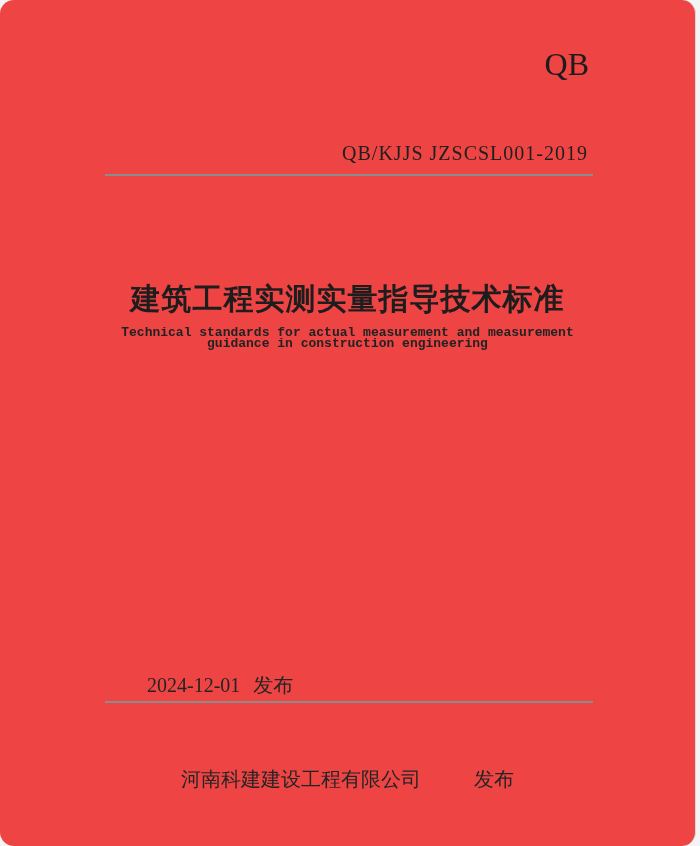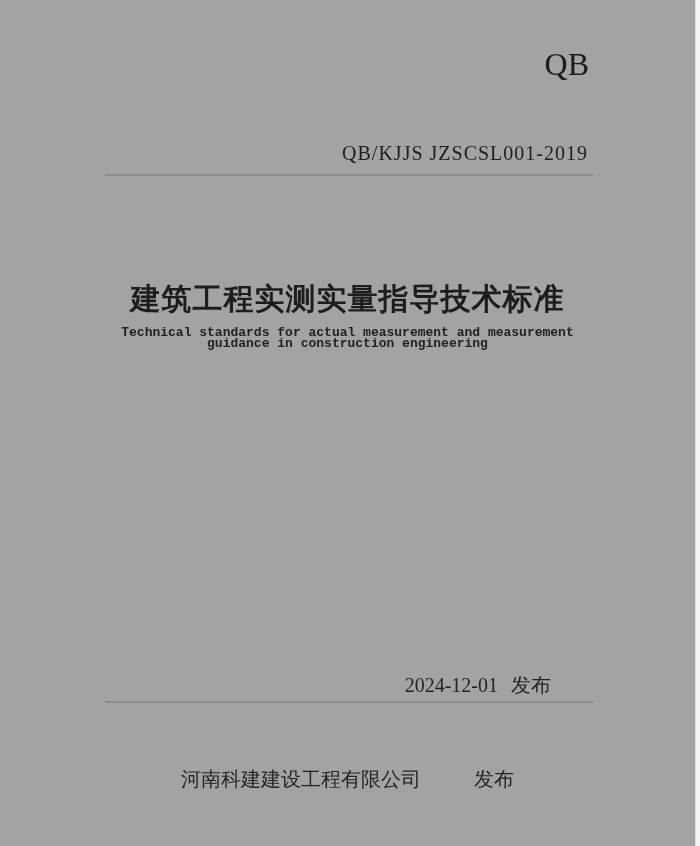--- a/index.html
+++ b/index.html
@@ -6,24 +6,25 @@
   html, body {
     width: 700px;
     height: 846px;
     background: #f4f4f4;
     font-family: "Liberation Serif", "DejaVu Serif", serif;
   }
   .page {
     position: relative;
     width: 696px;
     height: 846px;
-    background: #a3a3a3;
+    background: #ef4444;
     border-right: 1px solid #d8d8d8;
     color: #262626;
     overflow: hidden;
+    border-radius: 14px;
   }
   .qb-mark {
     position: absolute;
     top: 46px;
     right: 106px;
     font-size: 32px;
     font-weight: 500;
     letter-spacing: 0px;
     color: #1c1c1c;
   }
@@ -78,21 +79,21 @@
   }
   .en-line1 { top: 325px; }
   .en-line2 { top: 336px; }
   .dates-row {
     position: absolute;
     top: 672px;
     left: 105px;
     width: 488px;
     padding: 0 42px 0 42px;
     display: flex;
-    justify-content: flex-end;
+    justify-content: flex-start;
     font-size: 20px;
     color: #242424;
   }
   .date-group { white-space: nowrap; }
   .date-group .label { margin-left: 8px; }
   .publisher-row {
     position: absolute;
     top: 746px;
     left: 0;
     width: 100%;

